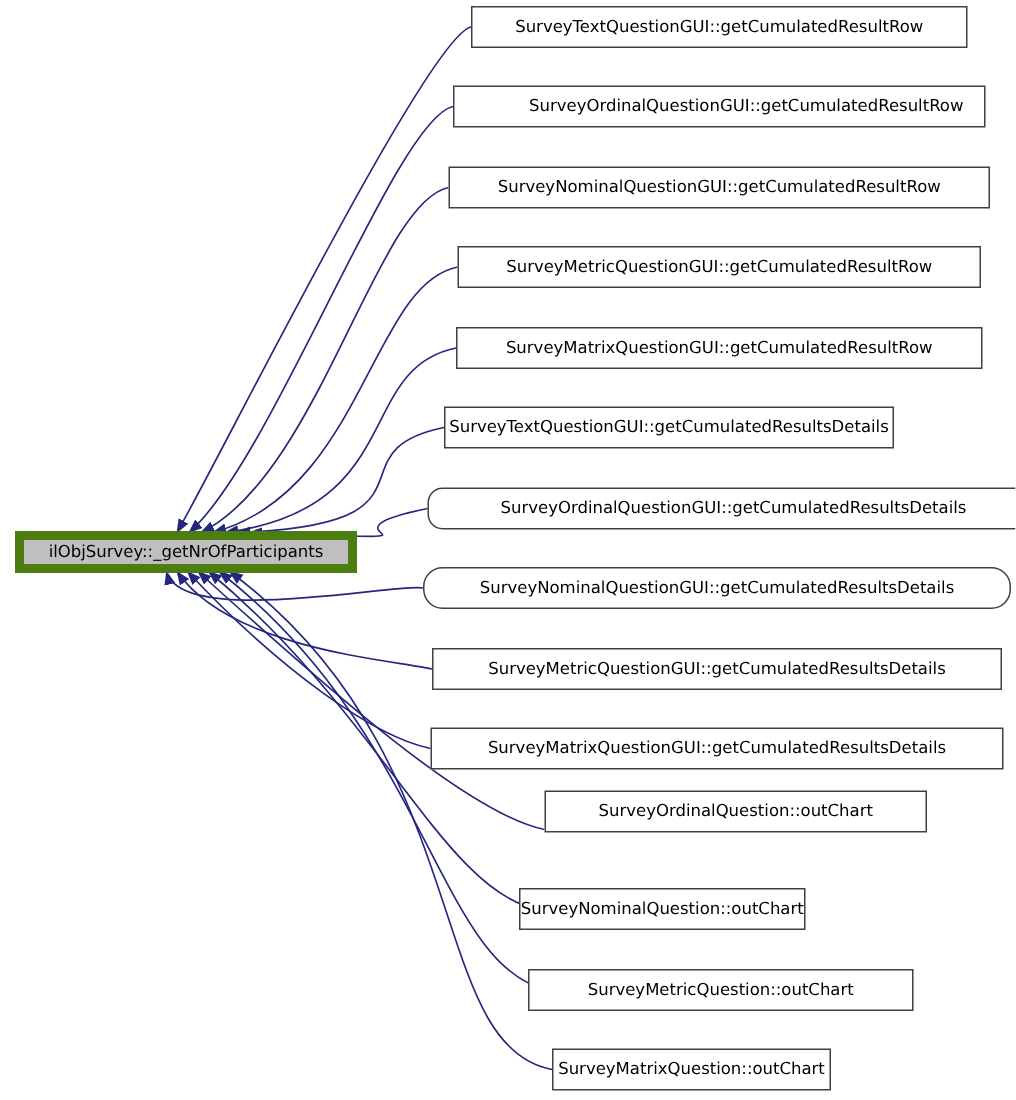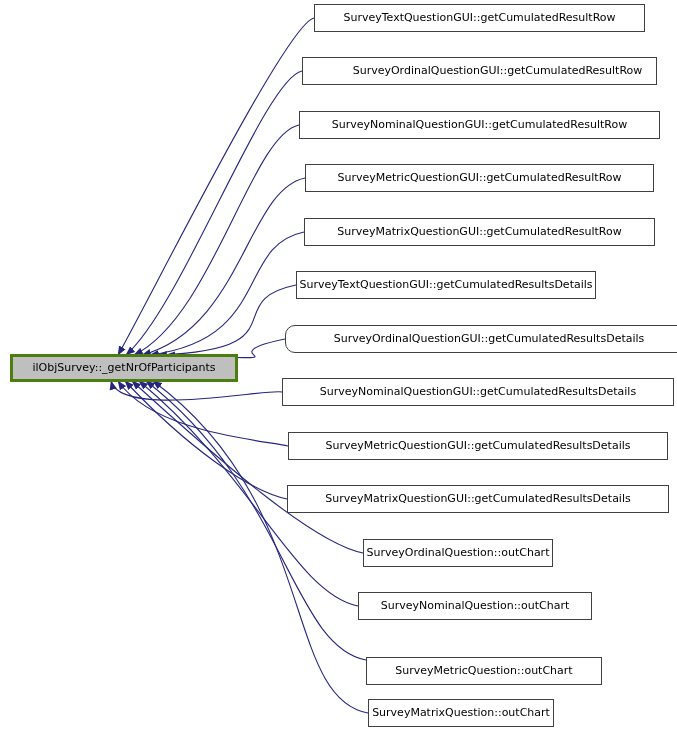--- a/index.html
+++ b/index.html
@@ -39,21 +39,21 @@
   }
   .node .node-label {
     font-size: 11px;
     line-height: 12px;
     color: #000000;
     letter-spacing: 0px;
     padding: 0 7px;
   }
   .node.center {
     background: #bfbfbf;
-    border: 3px solid #4d7c0f;
+    border: 6px solid #4d7c0f;
   }
 </style>
 </head>
 <body>
 
 <div id="graph">
 
   <svg id="edge-layer" width="677" height="733" viewBox="0 0 677 733" xmlns="http://www.w3.org/2000/svg">
     <defs>
       <marker id="arrowhead" viewBox="0 0 10 8" refX="9.4" refY="4" markerWidth="9.4" markerHeight="8" orient="auto-start-reverse" markerUnits="userSpaceOnUse">
@@ -96,35 +96,35 @@
   </div>
   <div class="node" style="left: 304px; top: 218px; width: 351px;">
     <span class="node-label">SurveyMatrixQuestionGUI::getCumulatedResultRow</span>
   </div>
   <div class="node" style="left: 296px; top: 271px; width: 300px;">
     <span class="node-label">SurveyTextQuestionGUI::getCumulatedResultsDetails</span>
   </div>
   <div class="node" style="left: 285px; top: 325px; width: 408px; border-radius: 10px;">
     <span class="node-label">SurveyOrdinalQuestionGUI::getCumulatedResultsDetails</span>
   </div>
-  <div class="node" style="left: 282px; top: 378px; width: 392px;">
+  <div class="node" style="left: 282px; top: 378px; width: 392px; border-radius: 13px;">
     <span class="node-label">SurveyNominalQuestionGUI::getCumulatedResultsDetails</span>
   </div>
   <div class="node" style="left: 288px; top: 432px; width: 380px;">
     <span class="node-label">SurveyMetricQuestionGUI::getCumulatedResultsDetails</span>
   </div>
   <div class="node" style="left: 287px; top: 485px; width: 382px;">
     <span class="node-label">SurveyMatrixQuestionGUI::getCumulatedResultsDetails</span>
   </div>
-  <div class="node" style="left: 363px; top: 539px; width: 190px;">
+  <div class="node" style="left: 363px; top: 527px; width: 255px;">
     <span class="node-label">SurveyOrdinalQuestion::outChart</span>
   </div>
-  <div class="node" style="left: 358px; top: 592px; width: 234px;">
+  <div class="node" style="left: 346px; top: 592px; width: 191px;">
     <span class="node-label">SurveyNominalQuestion::outChart</span>
   </div>
-  <div class="node" style="left: 366px; top: 646px; width: 236px; margin-top: 11px;">
+  <div class="node" style="left: 352px; top: 646px; width: 257px;">
     <span class="node-label">SurveyMetricQuestion::outChart</span>
   </div>
   <div class="node" style="left: 368px; top: 699px; width: 186px;">
     <span class="node-label">SurveyMatrixQuestion::outChart</span>
   </div>
 
 </div>
 
 </body></html>

